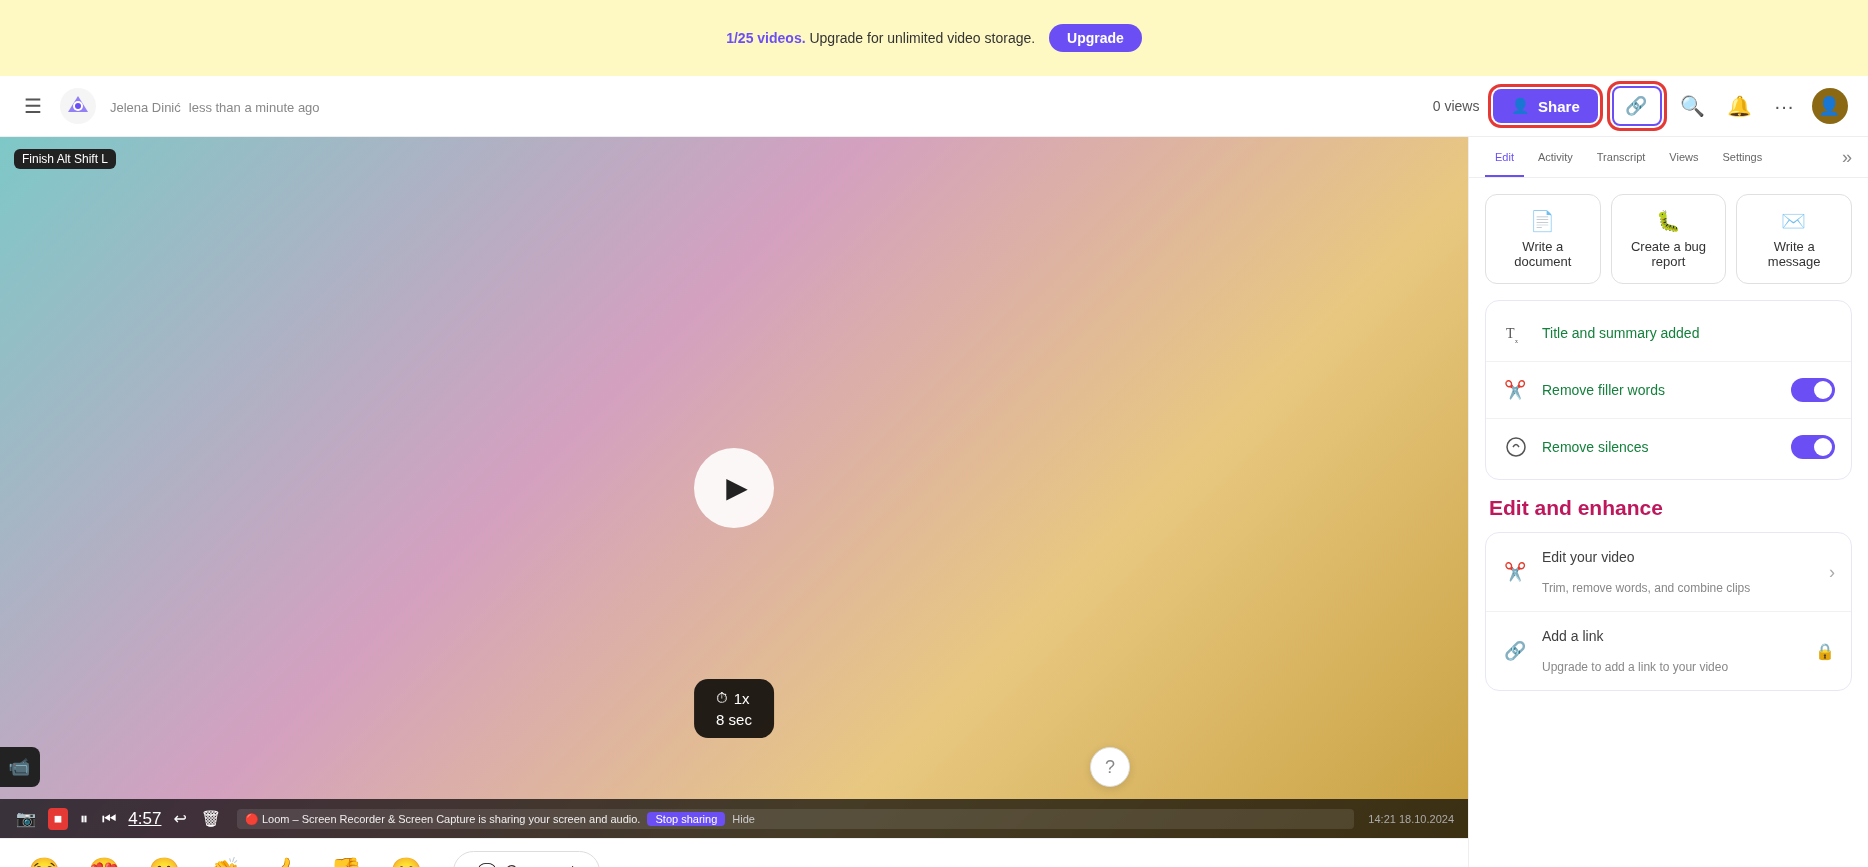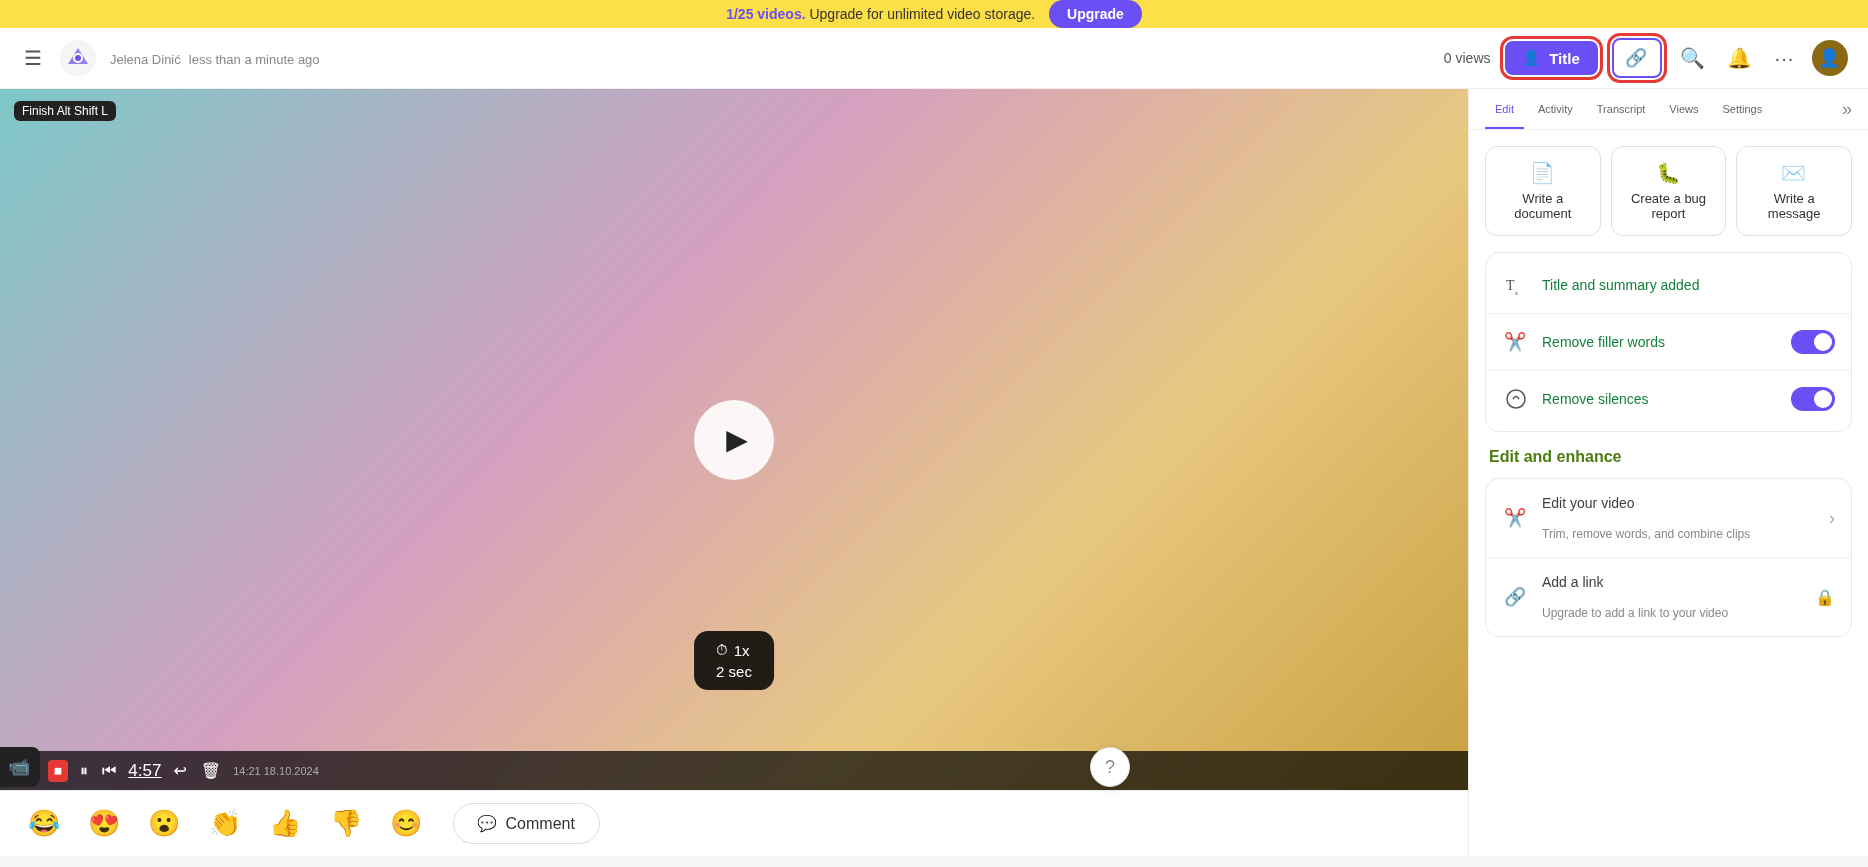--- a/index.html
+++ b/index.html
@@ -1,22 +1,22 @@
 <!DOCTYPE html>
 <html><head>
   <meta charset="utf-8">
   <style>
     * { box-sizing: border-box; margin: 0; padding: 0; }
     body { font-family: -apple-system, BlinkMacSystemFont, 'Segoe UI', sans-serif; background: #f5f5f5; width: 1868px; min-height: 867px; overflow: hidden; }
 
     
     .top-banner {
-      background: #fde047;
+      background: #fef9c3;
       text-align: center;
-      padding: 0;
+      padding: 24px;
       font-size: 14px;
       color: #333;
     }
     .top-banner a { color: #6b4ff5; font-weight: 600; text-decoration: none; }
     .upgrade-btn {
       background: #6b4ff5;
       color: #fff;
       border: none;
       border-radius: 20px;
       padding: 6px 18px;
@@ -159,21 +159,21 @@
     .toggle {
       width: 44px; height: 24px; border-radius: 12px; background: #6b4ff5;
       position: relative; cursor: pointer; flex-shrink: 0;
     }
     .toggle::after {
       content: ''; position: absolute; right: 3px; top: 3px;
       width: 18px; height: 18px; border-radius: 50%; background: #fff;
     }
 
     
-    .section-title { font-size: 16px; font-weight: 700; color: #4d7c0f; margin: 16px 0 12px; padding: 0 4px; }
+    .section-title { font-size: 21px; font-weight: 700; color: #be185d; margin: 16px 0 12px; padding: 0 4px; }
     .enhance-section { border: 1.5px solid #e8e8f5; border-radius: 14px; overflow: hidden; }
     .enhance-row {
       display: flex; align-items: center; padding: 16px; gap: 12px;
       border-bottom: 1px solid #f0f0f5; cursor: pointer;
     }
     .enhance-row:last-child { border-bottom: none; }
     .enhance-icon { width: 28px; height: 28px; display: flex; align-items: center; justify-content: center; font-size: 18px; flex-shrink: 0; }
     .enhance-text { flex: 1; }
     .enhance-title { font-size: 14px; font-weight: 400; color: #404040; }
     .enhance-sub { font-size: 12px; color: #888; margin-top: 16px; }
@@ -211,21 +211,21 @@
       <div class="header-meta">
         <span>Jelena Dinić</span>
         <span>less than a minute ago</span>
       </div>
     </div>
   </div>
   <div class="header-right">
     <span class="views-count">0 views</span>
     <button class="share-btn">
       <span>👤</span>
-      <span>Title</span>
+      <span>Share</span>
     </button>
     <button class="link-btn">
       <span>🔗</span>
     </button>
     <button class="icon-btn">🔍</button>
     <button class="icon-btn">🔔</button>
     <button class="icon-btn">···</button>
     <div class="avatar">
       <span style="font-size:18px;">👤</span>
     </div>
@@ -247,32 +247,37 @@
 
         <div class="finish-badge">Finish   Alt   Shift   L</div>
 
         <div class="play-btn"></div>
 
         <div class="speed-badge">
           <div class="speed-line">
             <span>⏱</span>
             <span>1x</span>
           </div>
-          <div>2 sec</div>
+          <div>8 sec</div>
         </div>
 
         <div class="video-controls">
           <button class="ctrl-btn">📷</button>
           <button class="ctrl-btn" style="background:#e53935;border-radius:4px;padding:2px 6px;">⏹</button>
           <button class="ctrl-btn">⏸</button>
           <button class="ctrl-btn">⏮</button>
           <span class="time-display">4:57</span>
           <button class="ctrl-btn">↩</button>
           <button class="ctrl-btn">🗑</button>
 
+          <div style="flex:1;background:rgba(255,255,255,0.1);border-radius:4px;padding:3px 8px;font-size:11px;color:#eee;margin:0 4px;">
+            <span>🔴 Loom – Screen Recorder &amp; Screen Capture is sharing your screen and audio.</span>
+            <button style="background:#6b4ff5;color:#fff;border:none;border-radius:4px;padding:1px 8px;font-size:11px;cursor:pointer;margin-left:4px;">Stop sharing</button>
+            <button style="background:none;color:#ccc;border:none;font-size:11px;cursor:pointer;margin-left:4px;">Hide</button>
+          </div>
           <span style="font-size:11px;color:#aaa;">14:21 18.10.2024</span>
         </div>
       </div>
 
     </div>
 
     <div class="reaction-bar">
       <button class="emoji-btn">😂</button>
       <button class="emoji-btn">😍</button>
       <button class="emoji-btn">😮</button>

